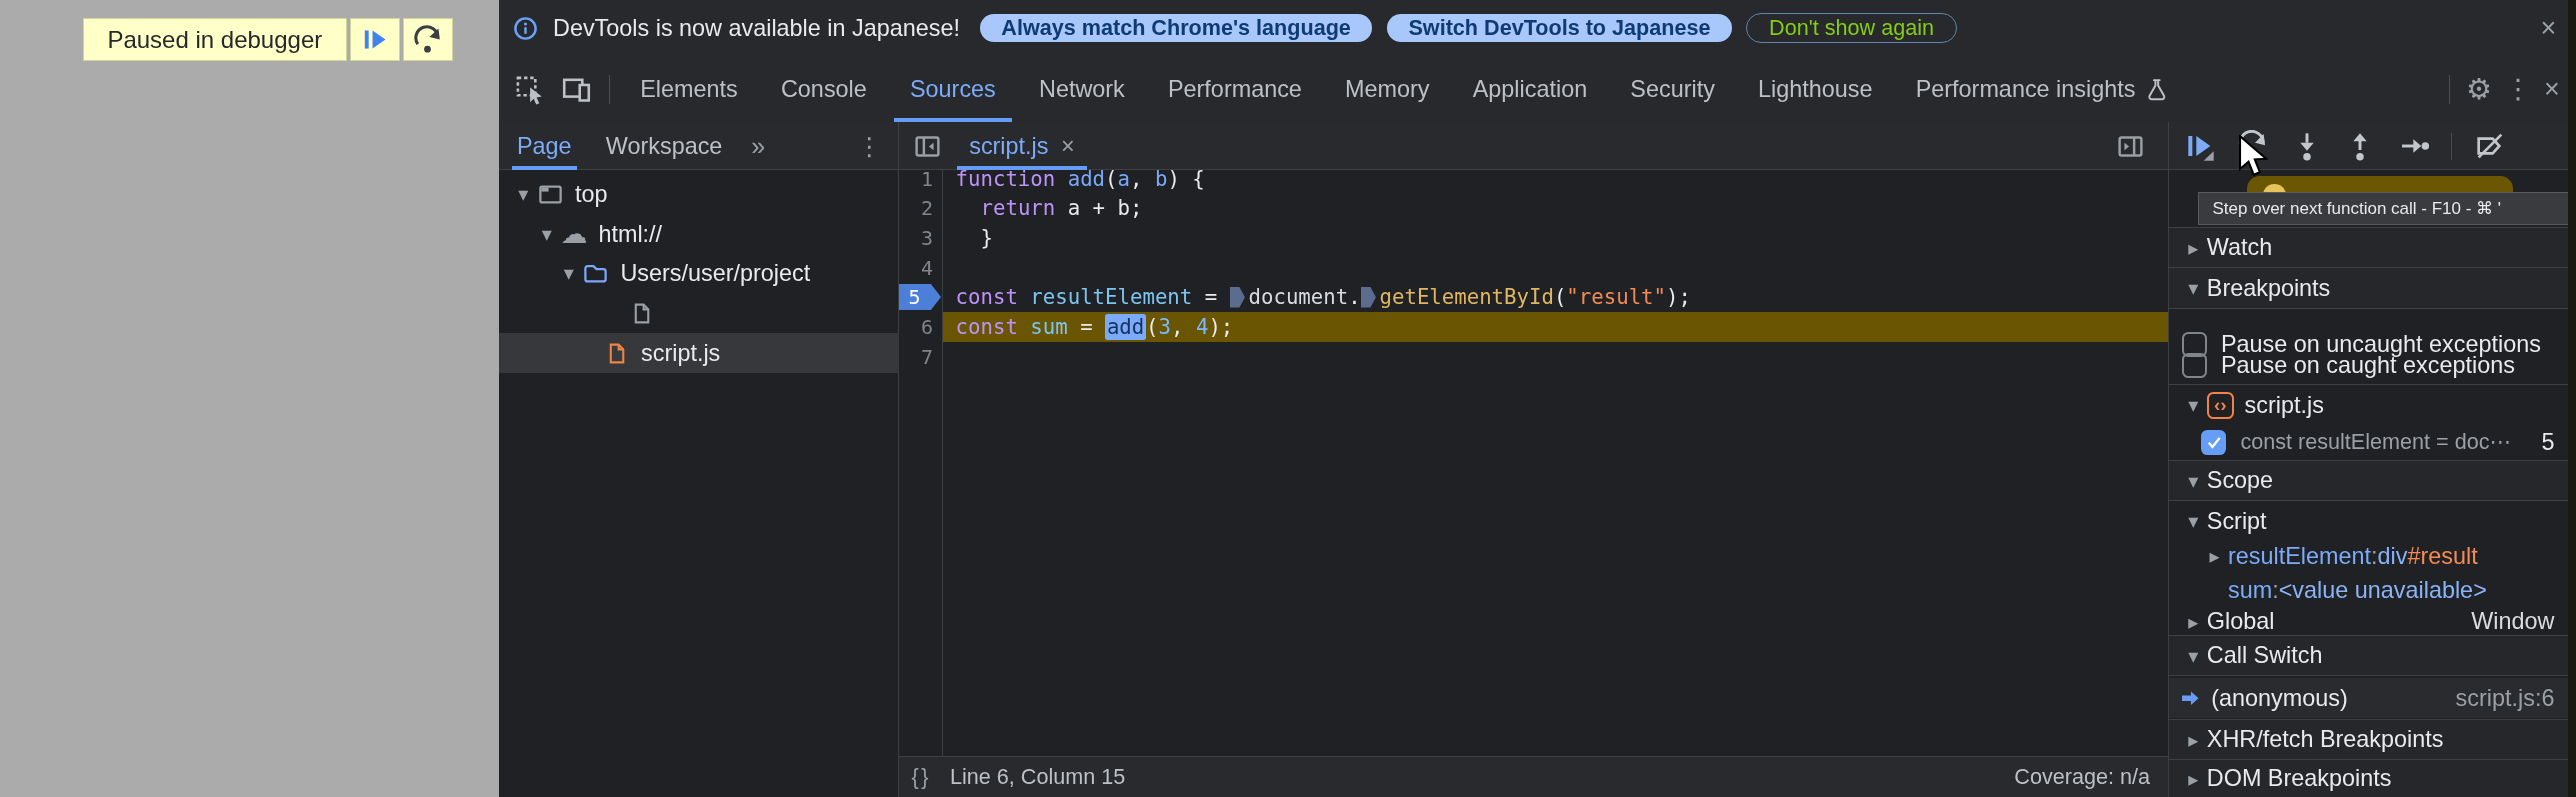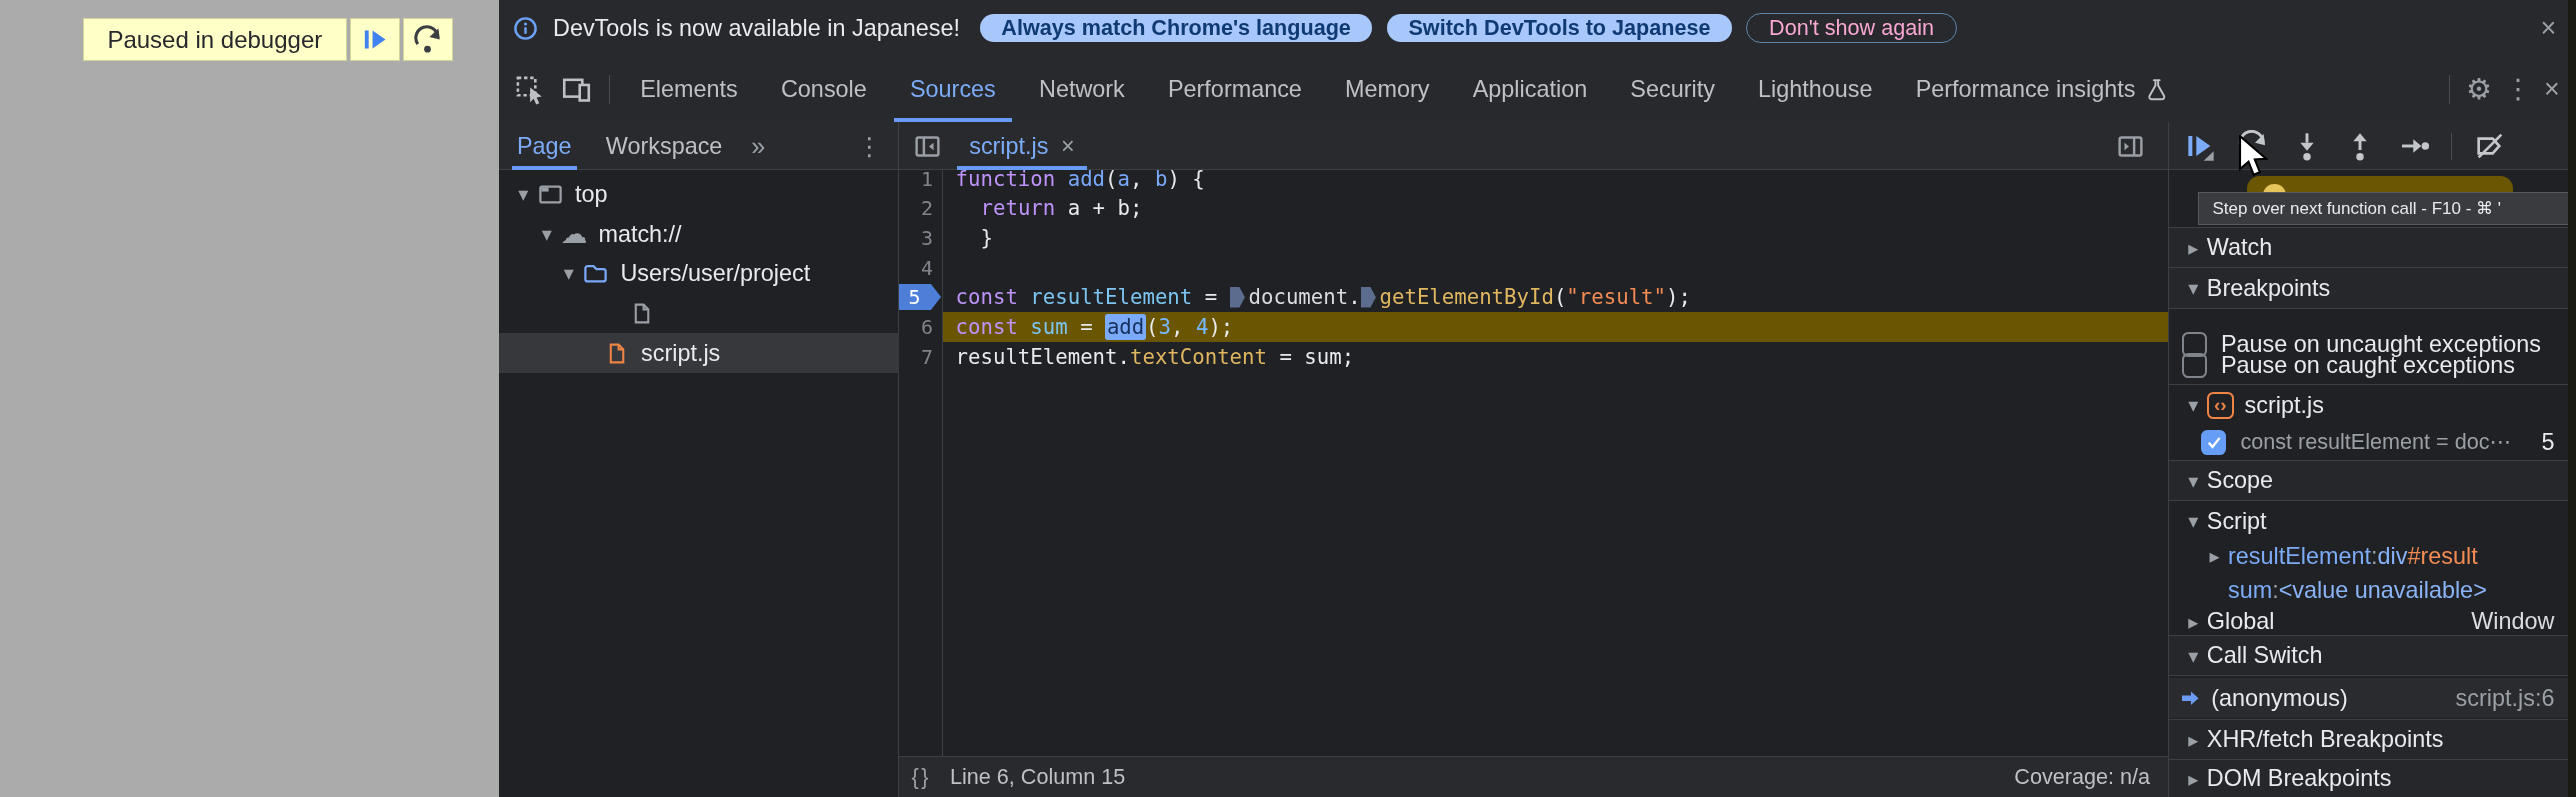--- a/index.html
+++ b/index.html
@@ -15,21 +15,21 @@
   .pause-btn{width:50px;cursor:pointer;}
 
   
   .devtools{left:499px;top:0;width:2077px;height:797px;background:#202124;}
 
   
   .infobar{left:499px;top:0;width:2077px;height:56px;background:#28292c;display:flex;align-items:center;padding:0 12.6px;box-sizing:border-box;gap:14.4px;}
   .infobar-msg{color:#e8eaed;font-size:23.4px;white-space:nowrap;margin-right:5.4px;}
   .pill{height:28px;border-radius:18px;display:inline-flex;align-items:center;padding:0 21.6px;font-size:21.6px;white-space:nowrap;cursor:pointer;}
   .pill-filled{background:#a8c7fa;color:#103a74;font-weight:bold;}
-  .pill-outline{background:transparent;border:1.8px solid #5e87b0;color:#f9a8d4;}
+  .pill-outline{background:transparent;border:1.8px solid #5e87b0;color:#84cc16;}
   .infobar-spacer{flex:1;}
   .xbtn{color:#9aa0a6;font-size:27px;line-height:27px;cursor:pointer;padding:0 7.2px;}
 
   
   .tabbar{left:499px;top:56px;width:2077px;height:67px;background:#28292c;border-bottom:0.9px solid #3c4043;display:flex;align-items:center;box-sizing:border-box;padding:0 9px 0 12.6px;}
   .tb-icon{width:36px;height:36px;display:flex;align-items:center;justify-content:center;cursor:pointer;margin-right:10.8px;}
   .tb-divider{width:0.9px;height:29px;background:#4a4d51;margin:0 9px 0 3.6px;}
   .tab{height:66px;display:flex;align-items:center;padding:0 21.6px;font-size:23.4px;color:#bdc1c6;white-space:nowrap;cursor:pointer;position:relative;}
   .tab.selected{color:#7cacf8;}
   .tab.selected::after{content:"";position:absolute;left:5.4px;right:5.4px;bottom:0;height:4.5px;background:#669cf6;}
@@ -279,21 +279,21 @@
           <rect x="3" y="5" width="18" height="14" rx="1.5"></rect>
           <rect x="3.8" y="5.8" width="6.5" height="3.6" fill="#9aa0a6" stroke="none"></rect>
         </svg>
     </span>
     <span>top</span>
   </div>
 
   <div class="tree-row" style="left:499px;top:214px;padding-left:36px;">
     <span class="caret">▾</span>
     <span class="tree-ic cloud-glyph">☁</span>
-    <span>match://</span>
+    <span>html://</span>
   </div>
 
   <div class="tree-row" style="left:499px;top:253px;padding-left:58px;">
     <span class="caret">▾</span>
     <span class="tree-ic">
       <svg width="27" height="27" viewBox="0 0 24 24" fill="none" stroke="#7aa7f8" stroke-width="2">
           <path d="M3 7.5a2 2 0 0 1 2-2h5.2l2.6 2.6H19a2 2 0 0 1 2 2V17a2 2 0 0 1-2 2H5a2 2 0 0 1-2-2z"></path>
         </svg>
     </span>
     <span>Users/user/project</span>
@@ -337,21 +337,20 @@
   <div class="code-line" style="top:193px;"><span class="pl">  </span><span class="kw">return </span><span class="pl">a + b;</span></div>
 
   <div class="code-line" style="top:223px;"><span class="pl">  }</span></div>
 
   <div class="code-line" style="top:253px;"><span class="pl"></span></div>
 
   <div class="code-line" style="top:282px;"><span class="kw">const </span><span class="df">resultElement</span><span class="pl"> = </span><span class="inline-bp"></span><span class="idt">document</span><span class="pl">.</span><span class="inline-bp"></span><span class="fnc">getElementById</span><span class="pl">(</span><span class="str">"result"</span><span class="pl">);</span></div>
 
   <div class="code-line paused" style="top:312px;"><span class="kw">const </span><span class="df">sum</span><span class="pl"> = </span><span class="add-chip">add</span><span class="pl">(</span><span class="num">3</span><span class="pl">, </span><span class="num">4</span><span class="pl">);</span></div>
 
-  <div class="code-line" style="top:342px;"><span class="pl">resultElement.</span><span class="fnc">textContent</span><span class="pl"> = sum;</span></div>
 
   <div class="abs status-bar">
     <span class="braces">{ }</span>
     <span class="status-text">Line 6, Column 15</span>
     <span class="status-spacer"></span>
     <span class="status-text">Coverage: n/a</span>
   </div>
 
   <div class="abs sidebar"></div>
 

